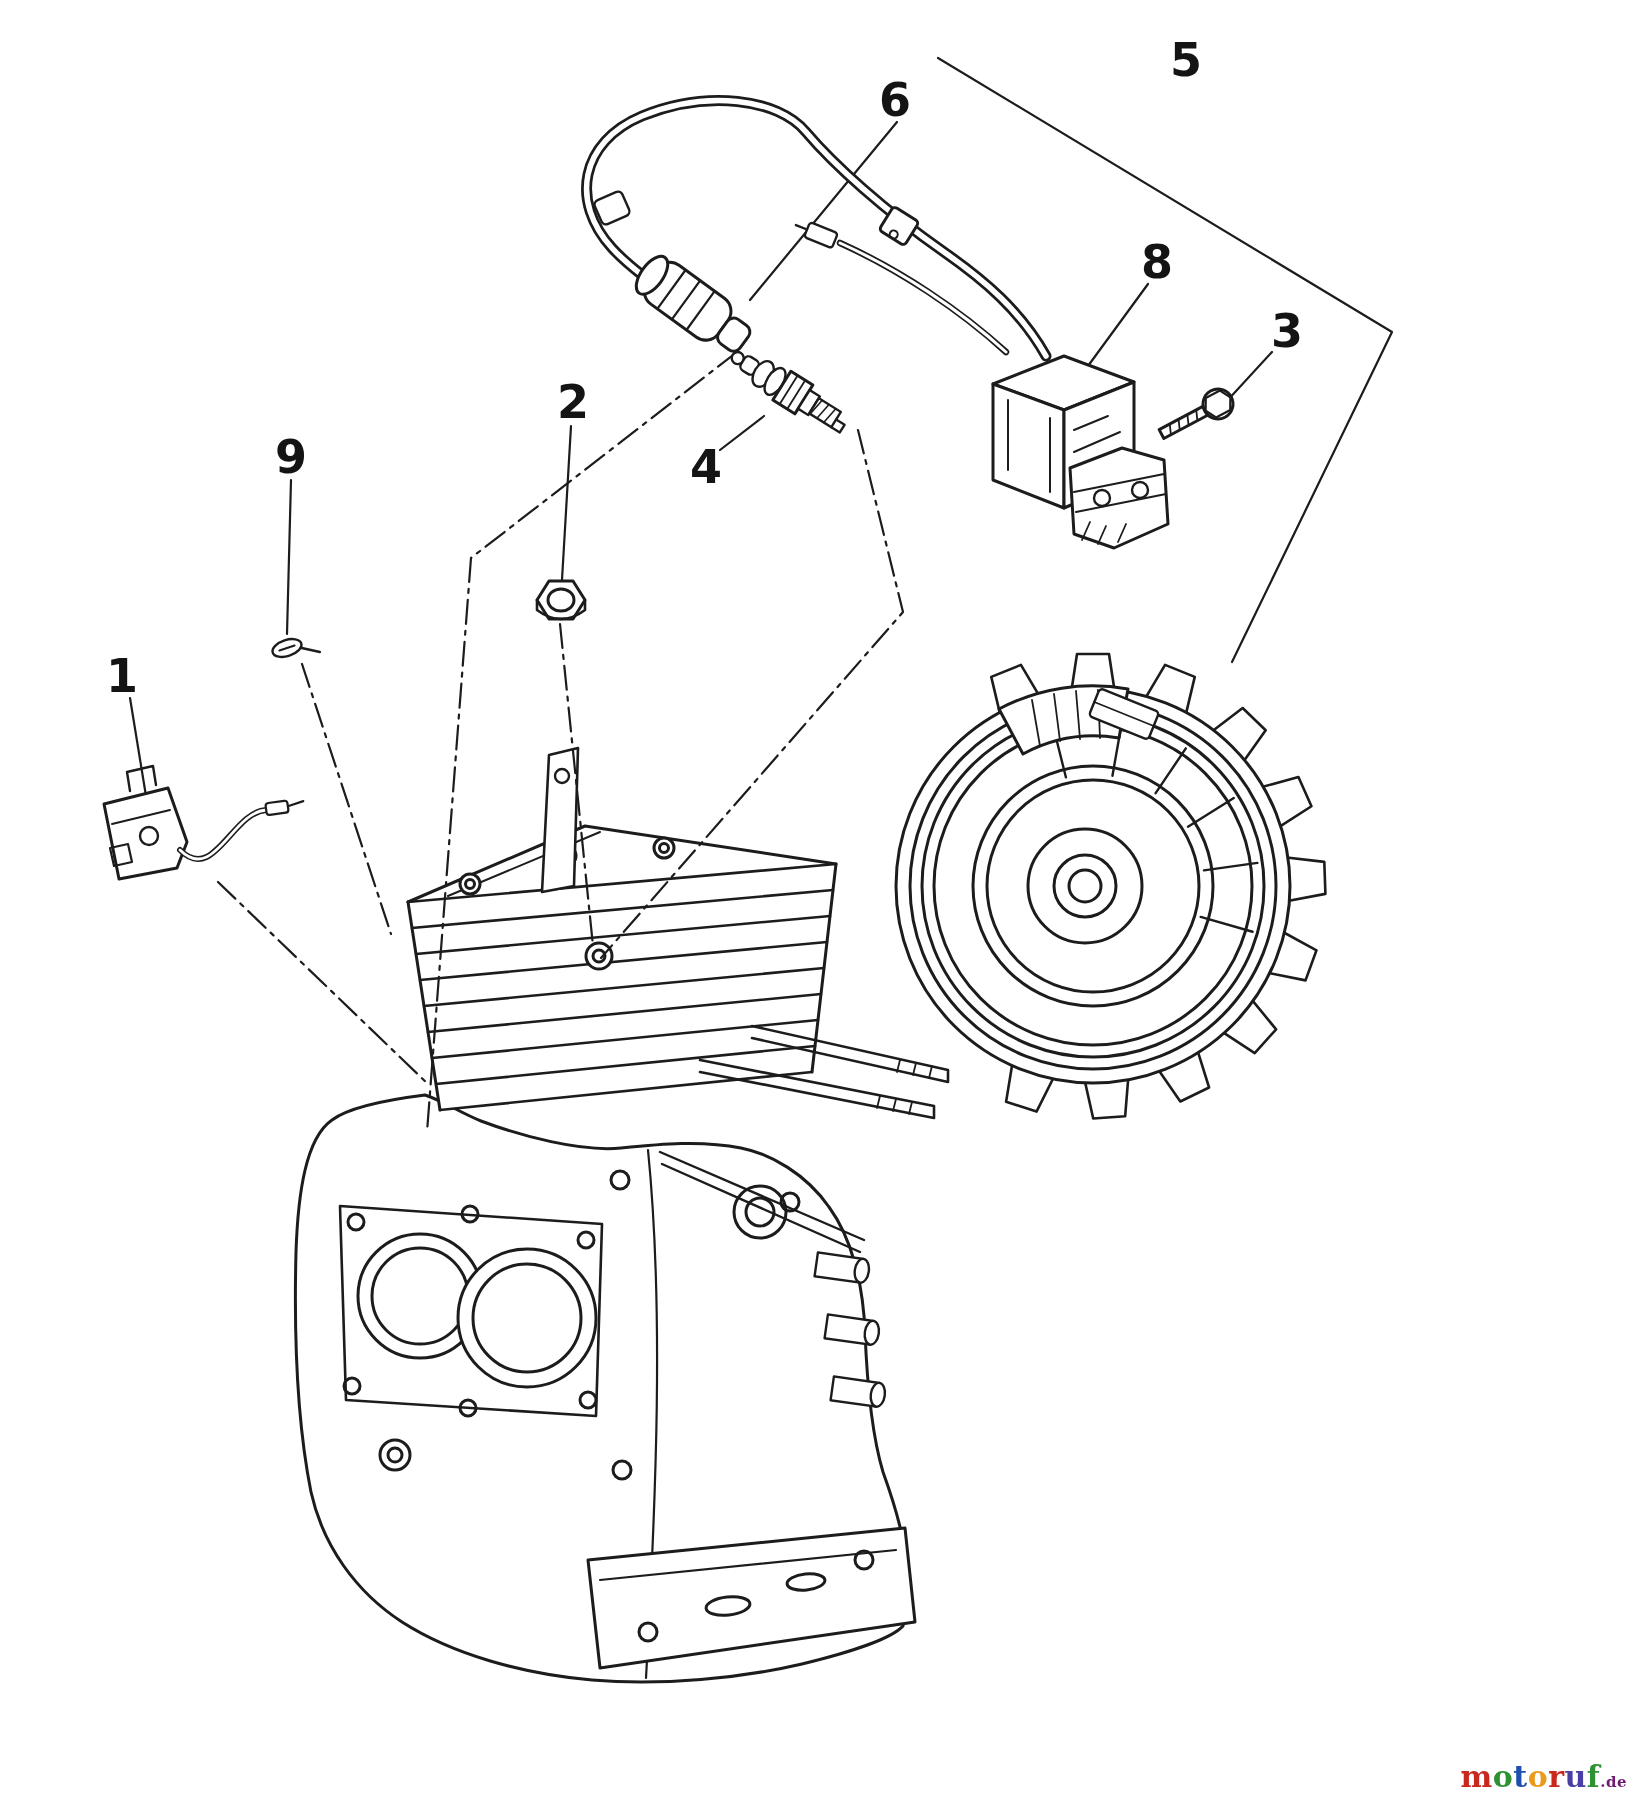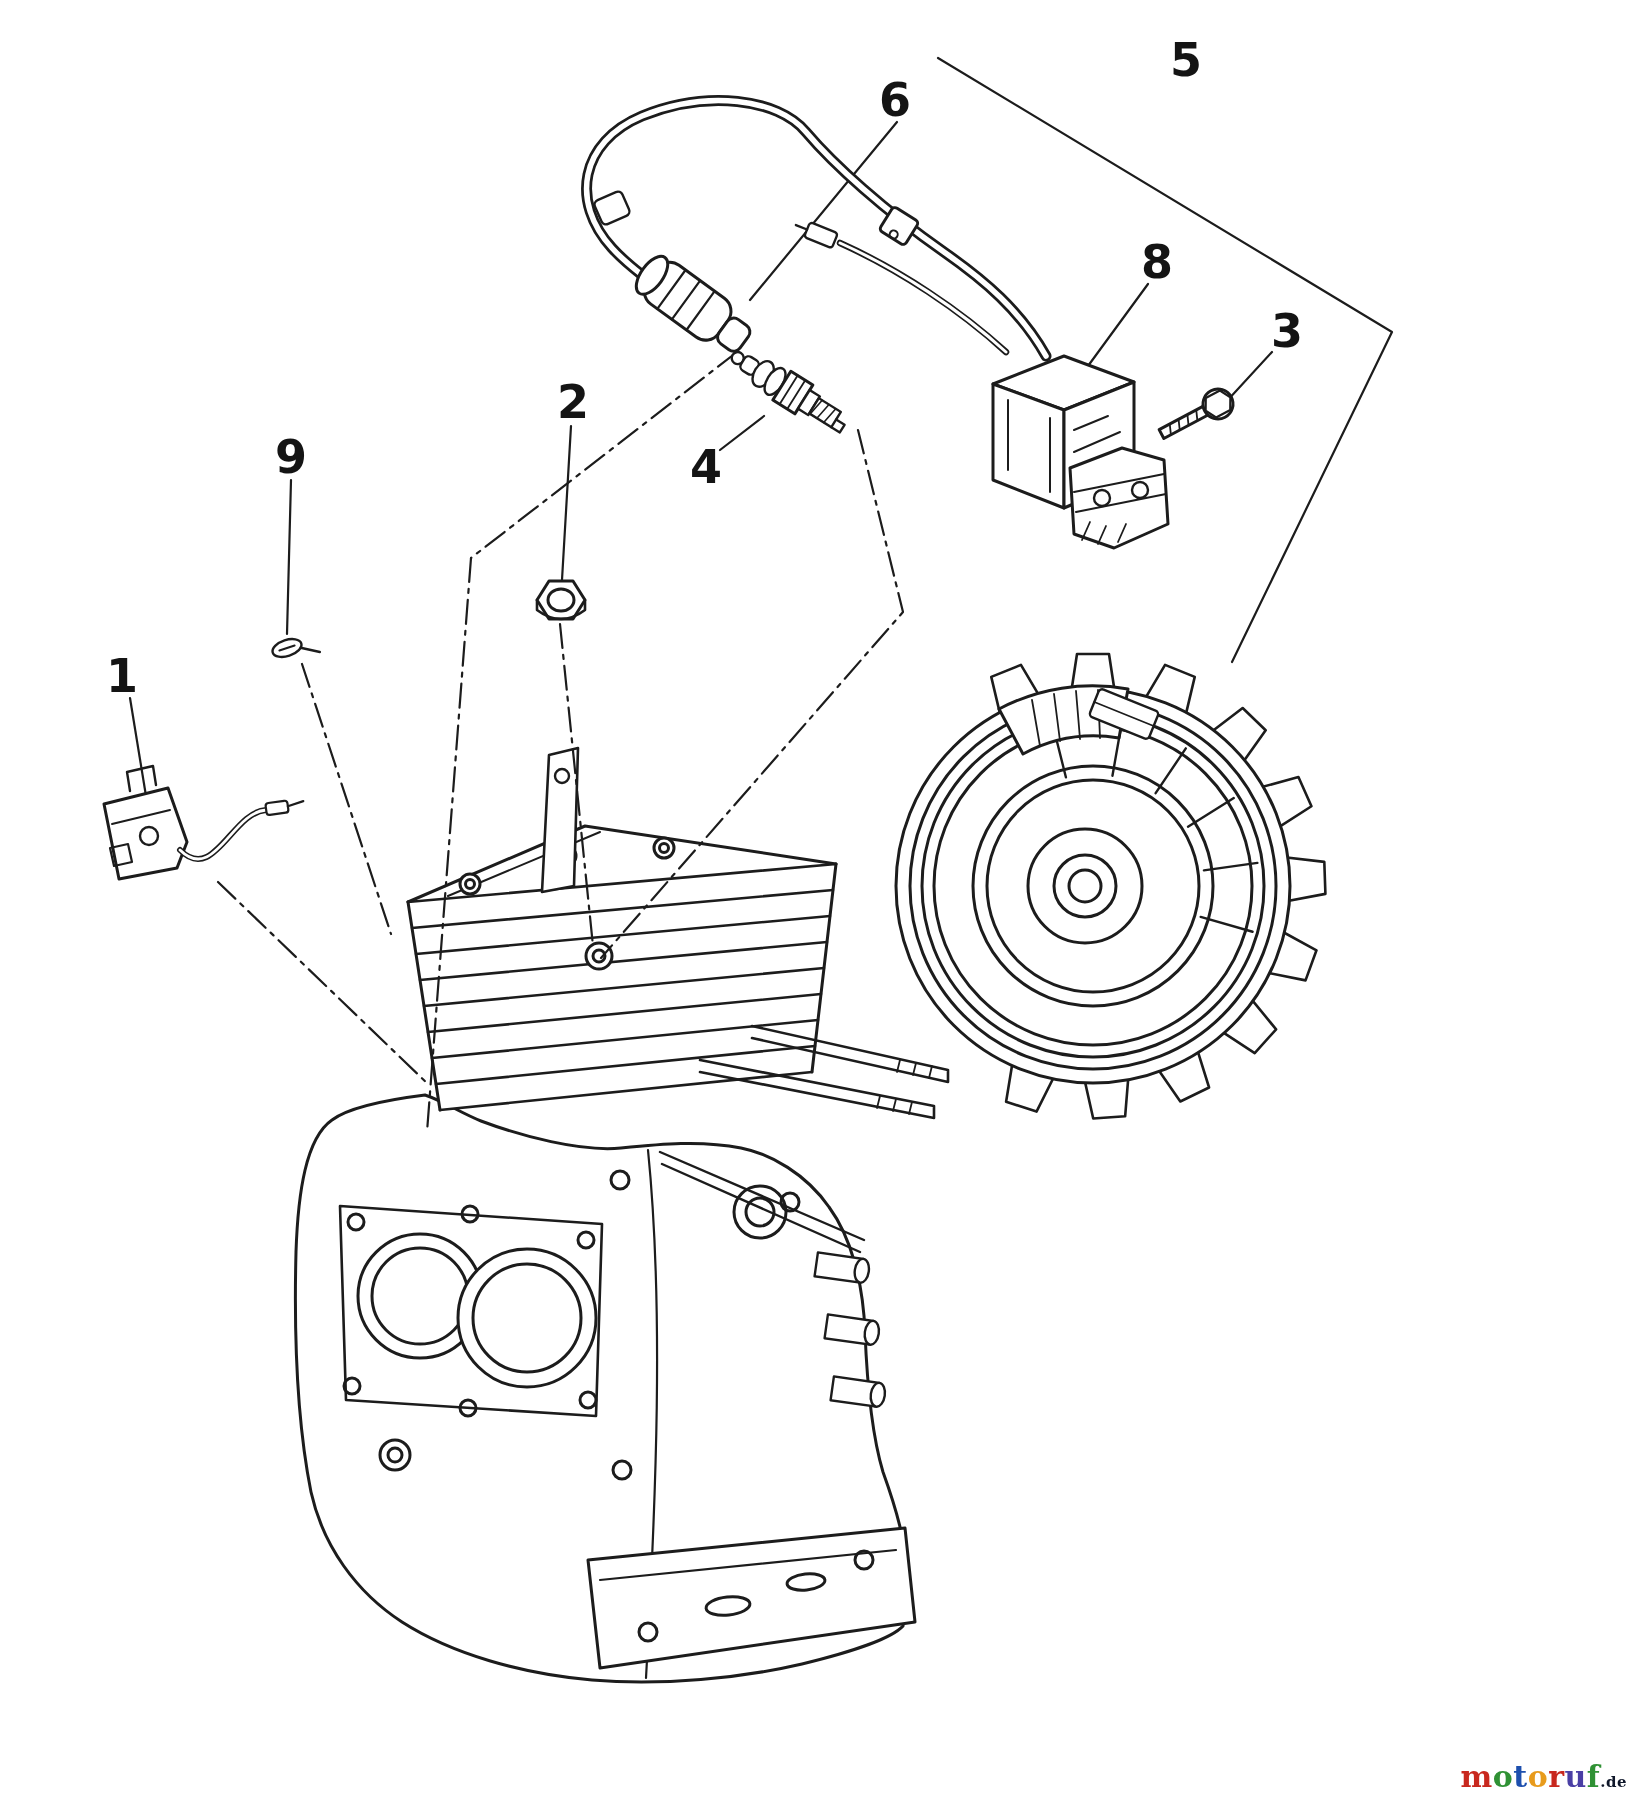--- a/index.html
+++ b/index.html
@@ -263,16 +263,16 @@
 <div class="callout" style="left:122px;top:676px;">1</div>
 <div class="callout" style="left:573px;top:402px;">2</div>
 <div class="callout" style="left:1287px;top:331px;">3</div>
 <div class="callout" style="left:706px;top:467px;">4</div>
 <div class="callout" style="left:1186px;top:60px;">5</div>
 <div class="callout" style="left:895px;top:100px;">6</div>
 <div class="callout" style="left:1157px;top:262px;">8</div>
 <div class="callout" style="left:291px;top:457px;">9</div>
 
 <div class="watermark">
-  <span style="color:#c8281e">m</span><span style="color:#2f9134">o</span><span style="color:#1d4fae">t</span><span style="color:#e89b1c">o</span><span style="color:#c8281e">r</span><span style="color:#4a3fa5">u</span><span style="color:#2f9134">f</span><span class="suffix" style="color:#0f172a">.de</span>
+  <span style="color:#c8281e">m</span><span style="color:#2f9134">o</span><span style="color:#1d4fae">t</span><span style="color:#e89b1c">o</span><span style="color:#c8281e">r</span><span style="color:#4a3fa5">u</span><span style="color:#2f9134">f</span><span class="suffix" style="color:#701a75">.de</span>
 </div>
 
 </div>
 
 </body></html>

